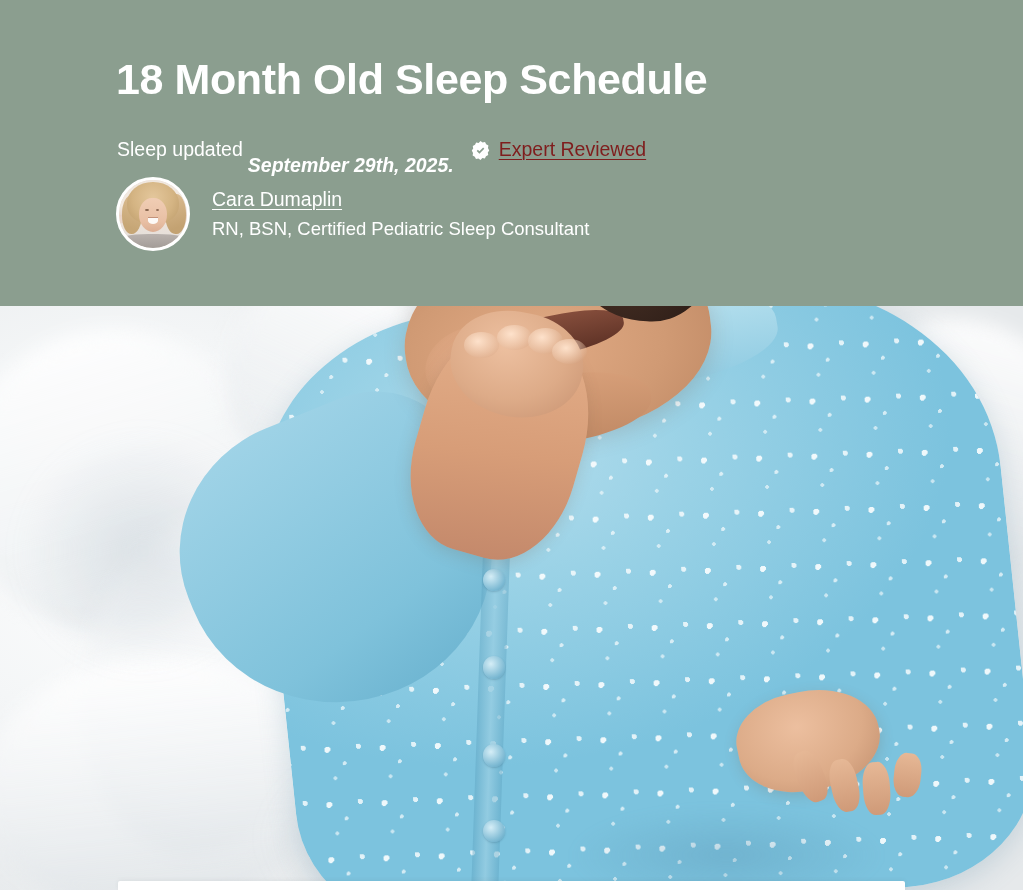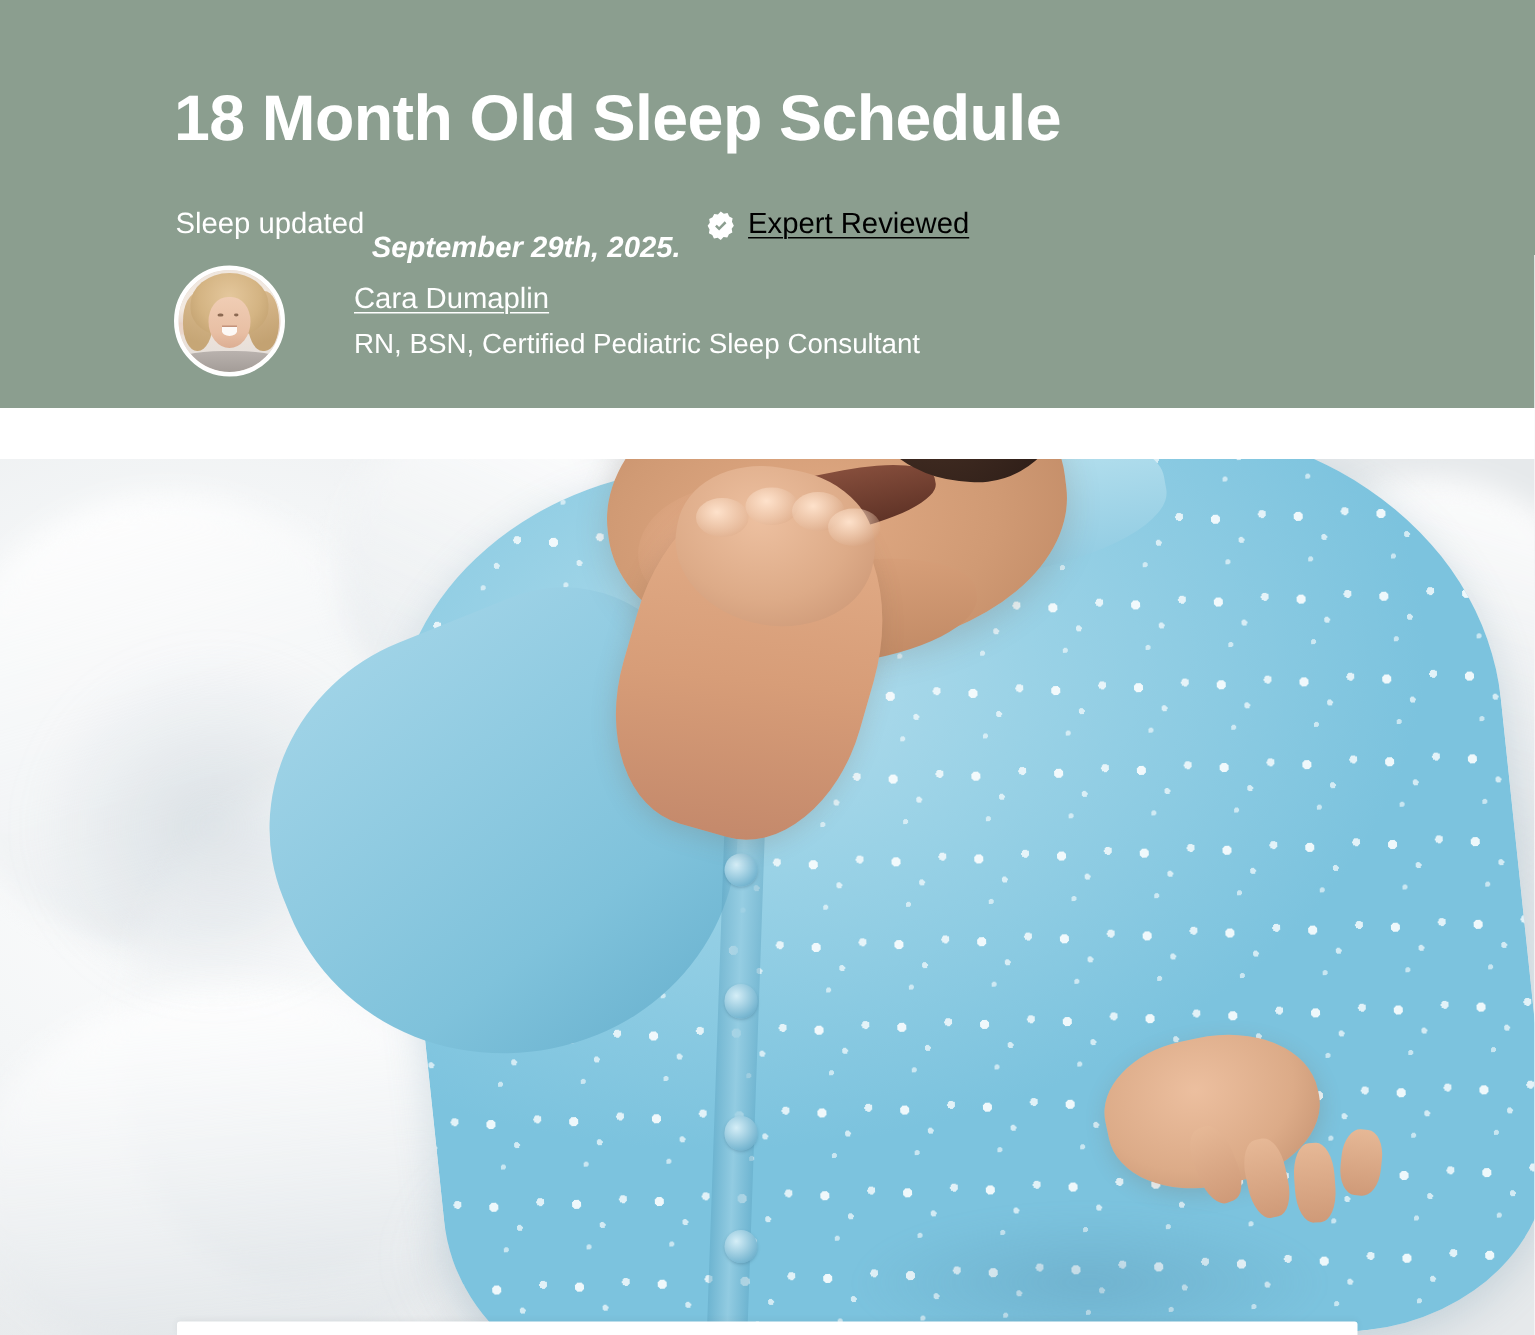--- a/index.html
+++ b/index.html
@@ -8,21 +8,21 @@
     width:1023px; height:890px; overflow:hidden;
     background:#ffffff;
     font-family:"Liberation Sans", sans-serif;
     -webkit-font-smoothing:antialiased;
   }
 
   .page { position:relative; width:1023px; height:890px; overflow:hidden; }
 
   
   .hero-header{
-    position:absolute; left:0; top:0; width:1023px; height:272px;
+    position:absolute; left:0; top:0; width:1023px; height:306px;
     background:#8b9e8f;
     overflow:hidden;
   }
 
   .page-title{
     position:absolute; left:116px; top:52px;
     font-size:43px; line-height:54px;
     font-weight:700; letter-spacing:-0.4px;
     color:#ffffff; white-space:nowrap;
     font-family:"Liberation Sans", sans-serif;
@@ -37,29 +37,29 @@
   }
   .meta-label{ font-weight:400; }
   .meta-date{ font-style:italic; font-weight:700; margin-left:5px;margin-top:32px; }
 
   .badge-icon{
     display:inline-block; width:21px; height:21px;
     margin-left:16px; margin-right:8px;
     flex:0 0 auto; position:relative; top:1px;
   }
   .expert-link{
-    color:#000000; text-decoration:underline;
+    color:#7f1d1d; text-decoration:underline;
     text-underline-offset:3px; text-decoration-thickness:1.3px;
     font-weight:400; cursor:pointer;
   }
 
   
   .author-row{
     position:absolute; left:116px; top:177px;
-    display:flex; align-items:center;gap:24px;
+    display:flex; align-items:center;
   }
   .avatar{
     width:74px; height:74px; border-radius:50%;
     flex:0 0 auto; position:relative; overflow:hidden;
     border:3px solid #ffffff;
     background:#e9ded6;
   }
   .avatar-art{
     position:absolute; inset:0; border-radius:50%;
     overflow:hidden;

